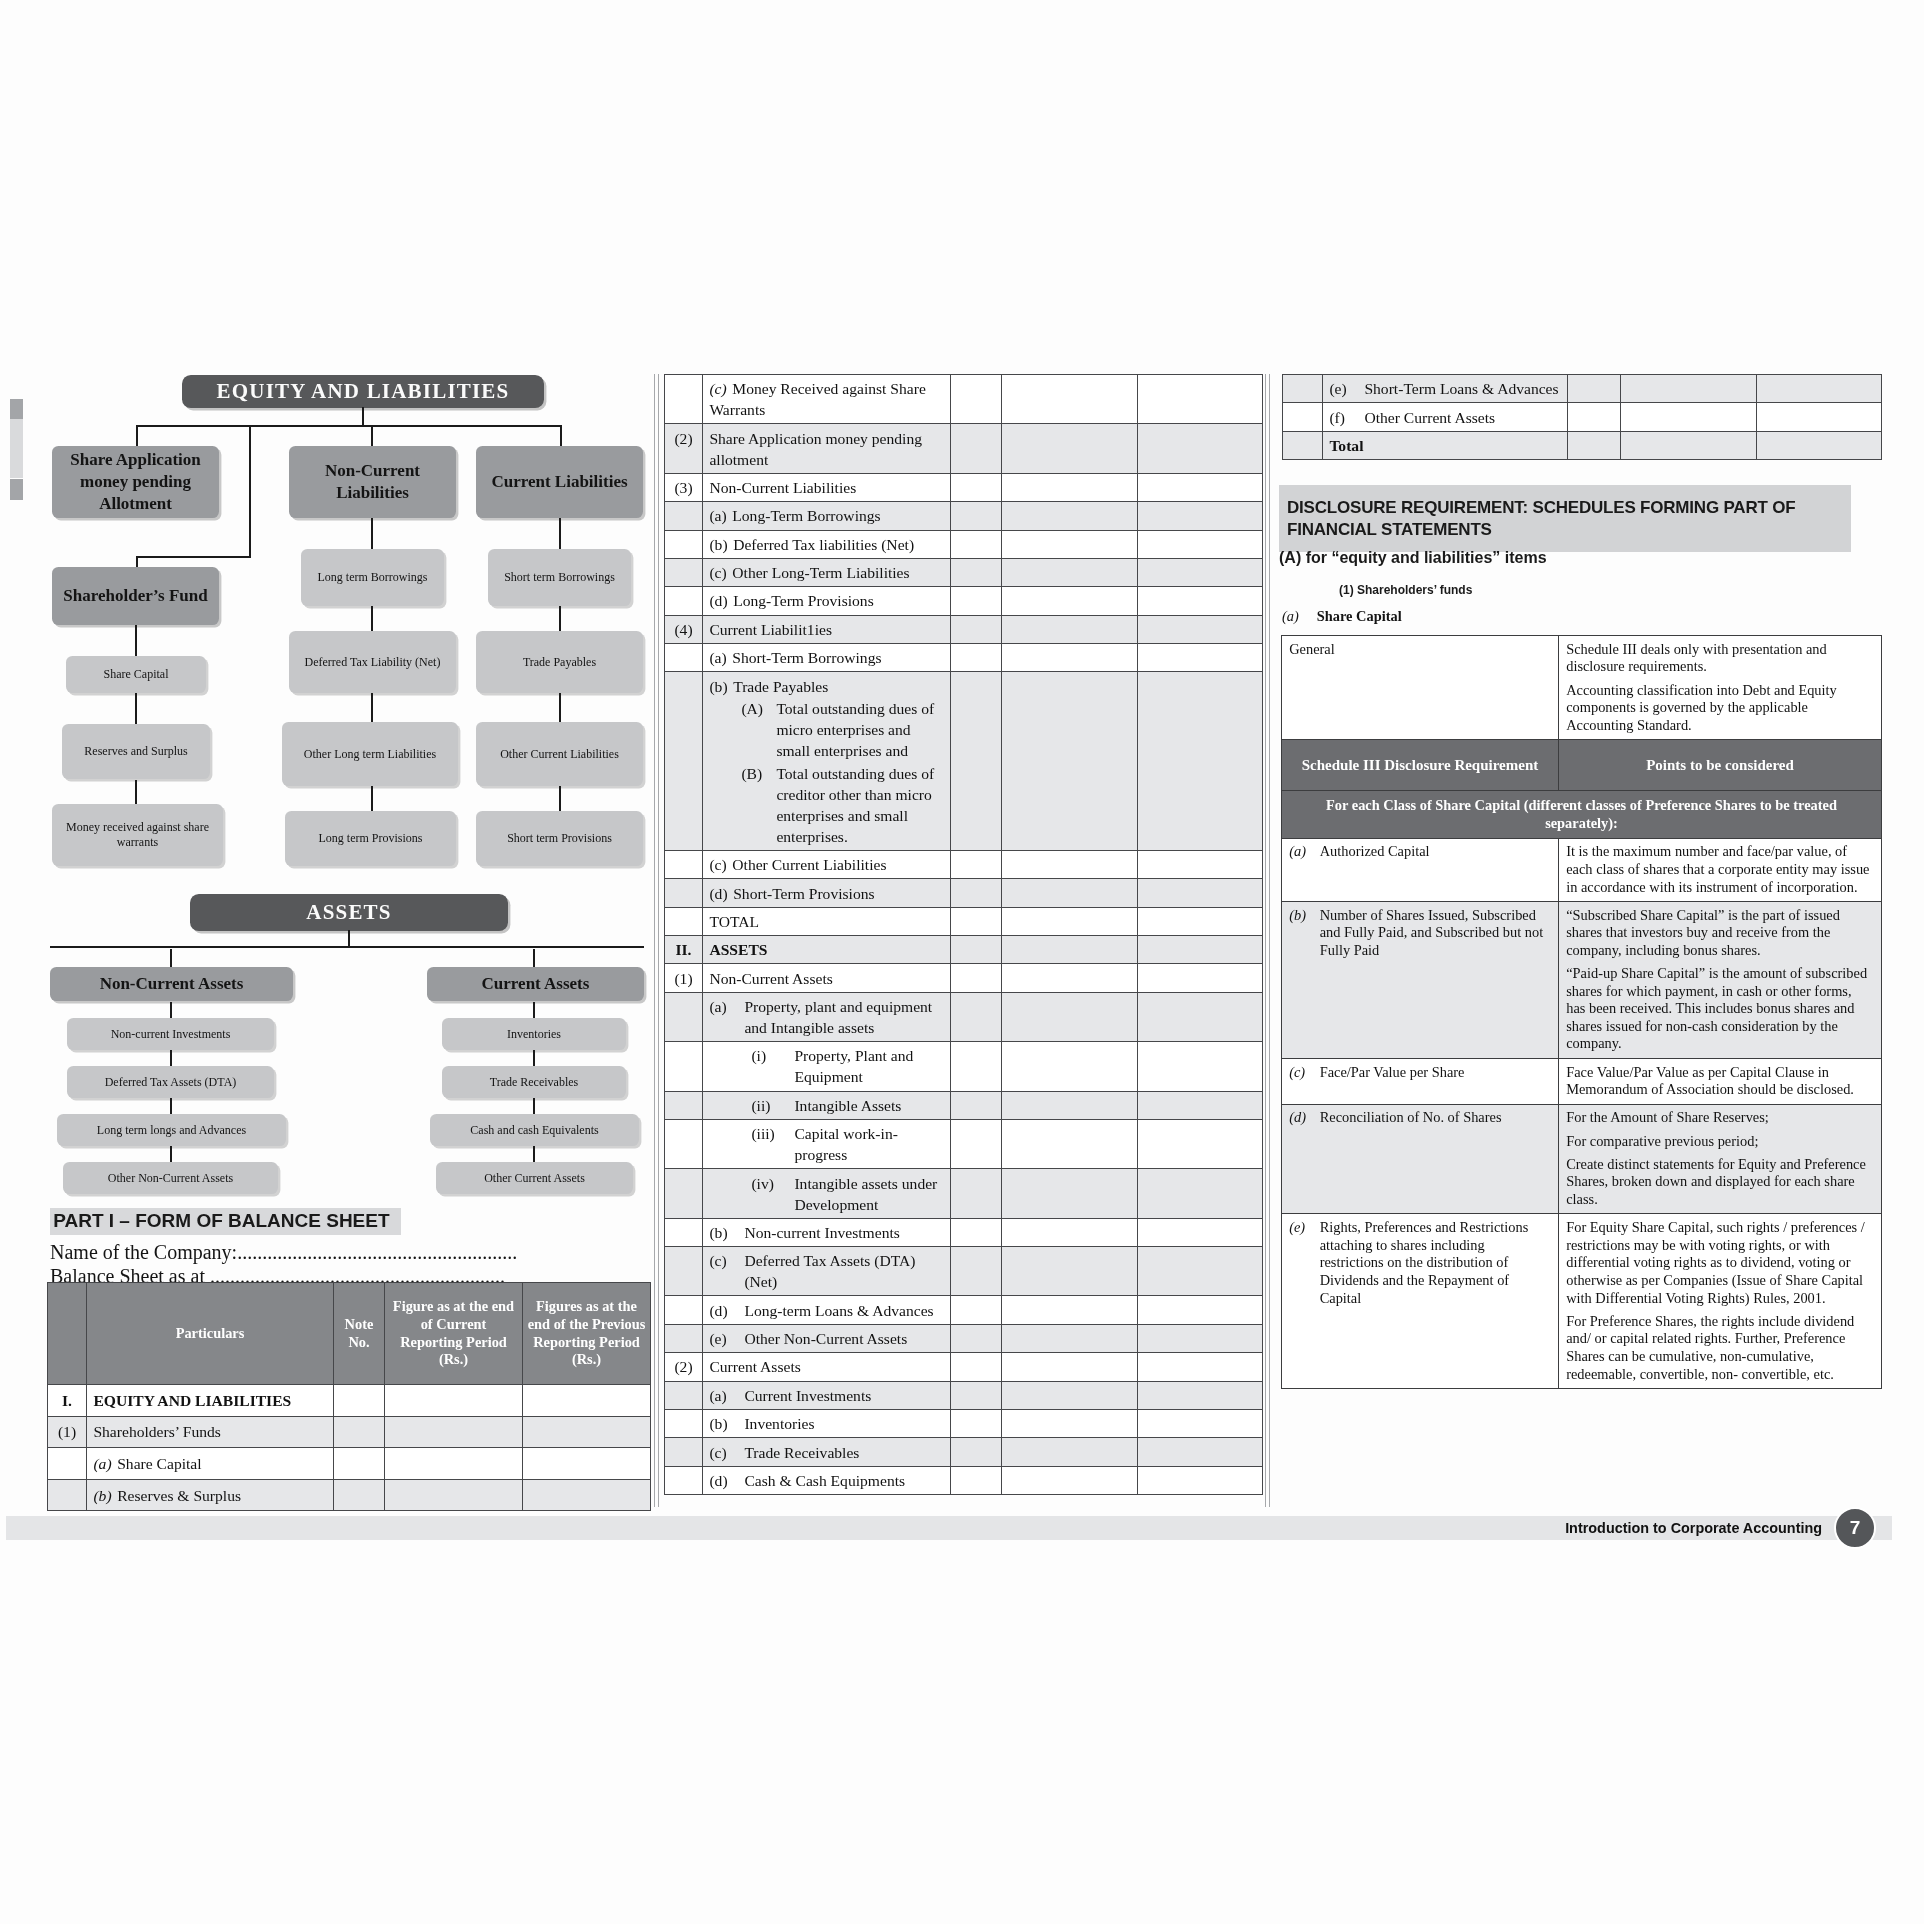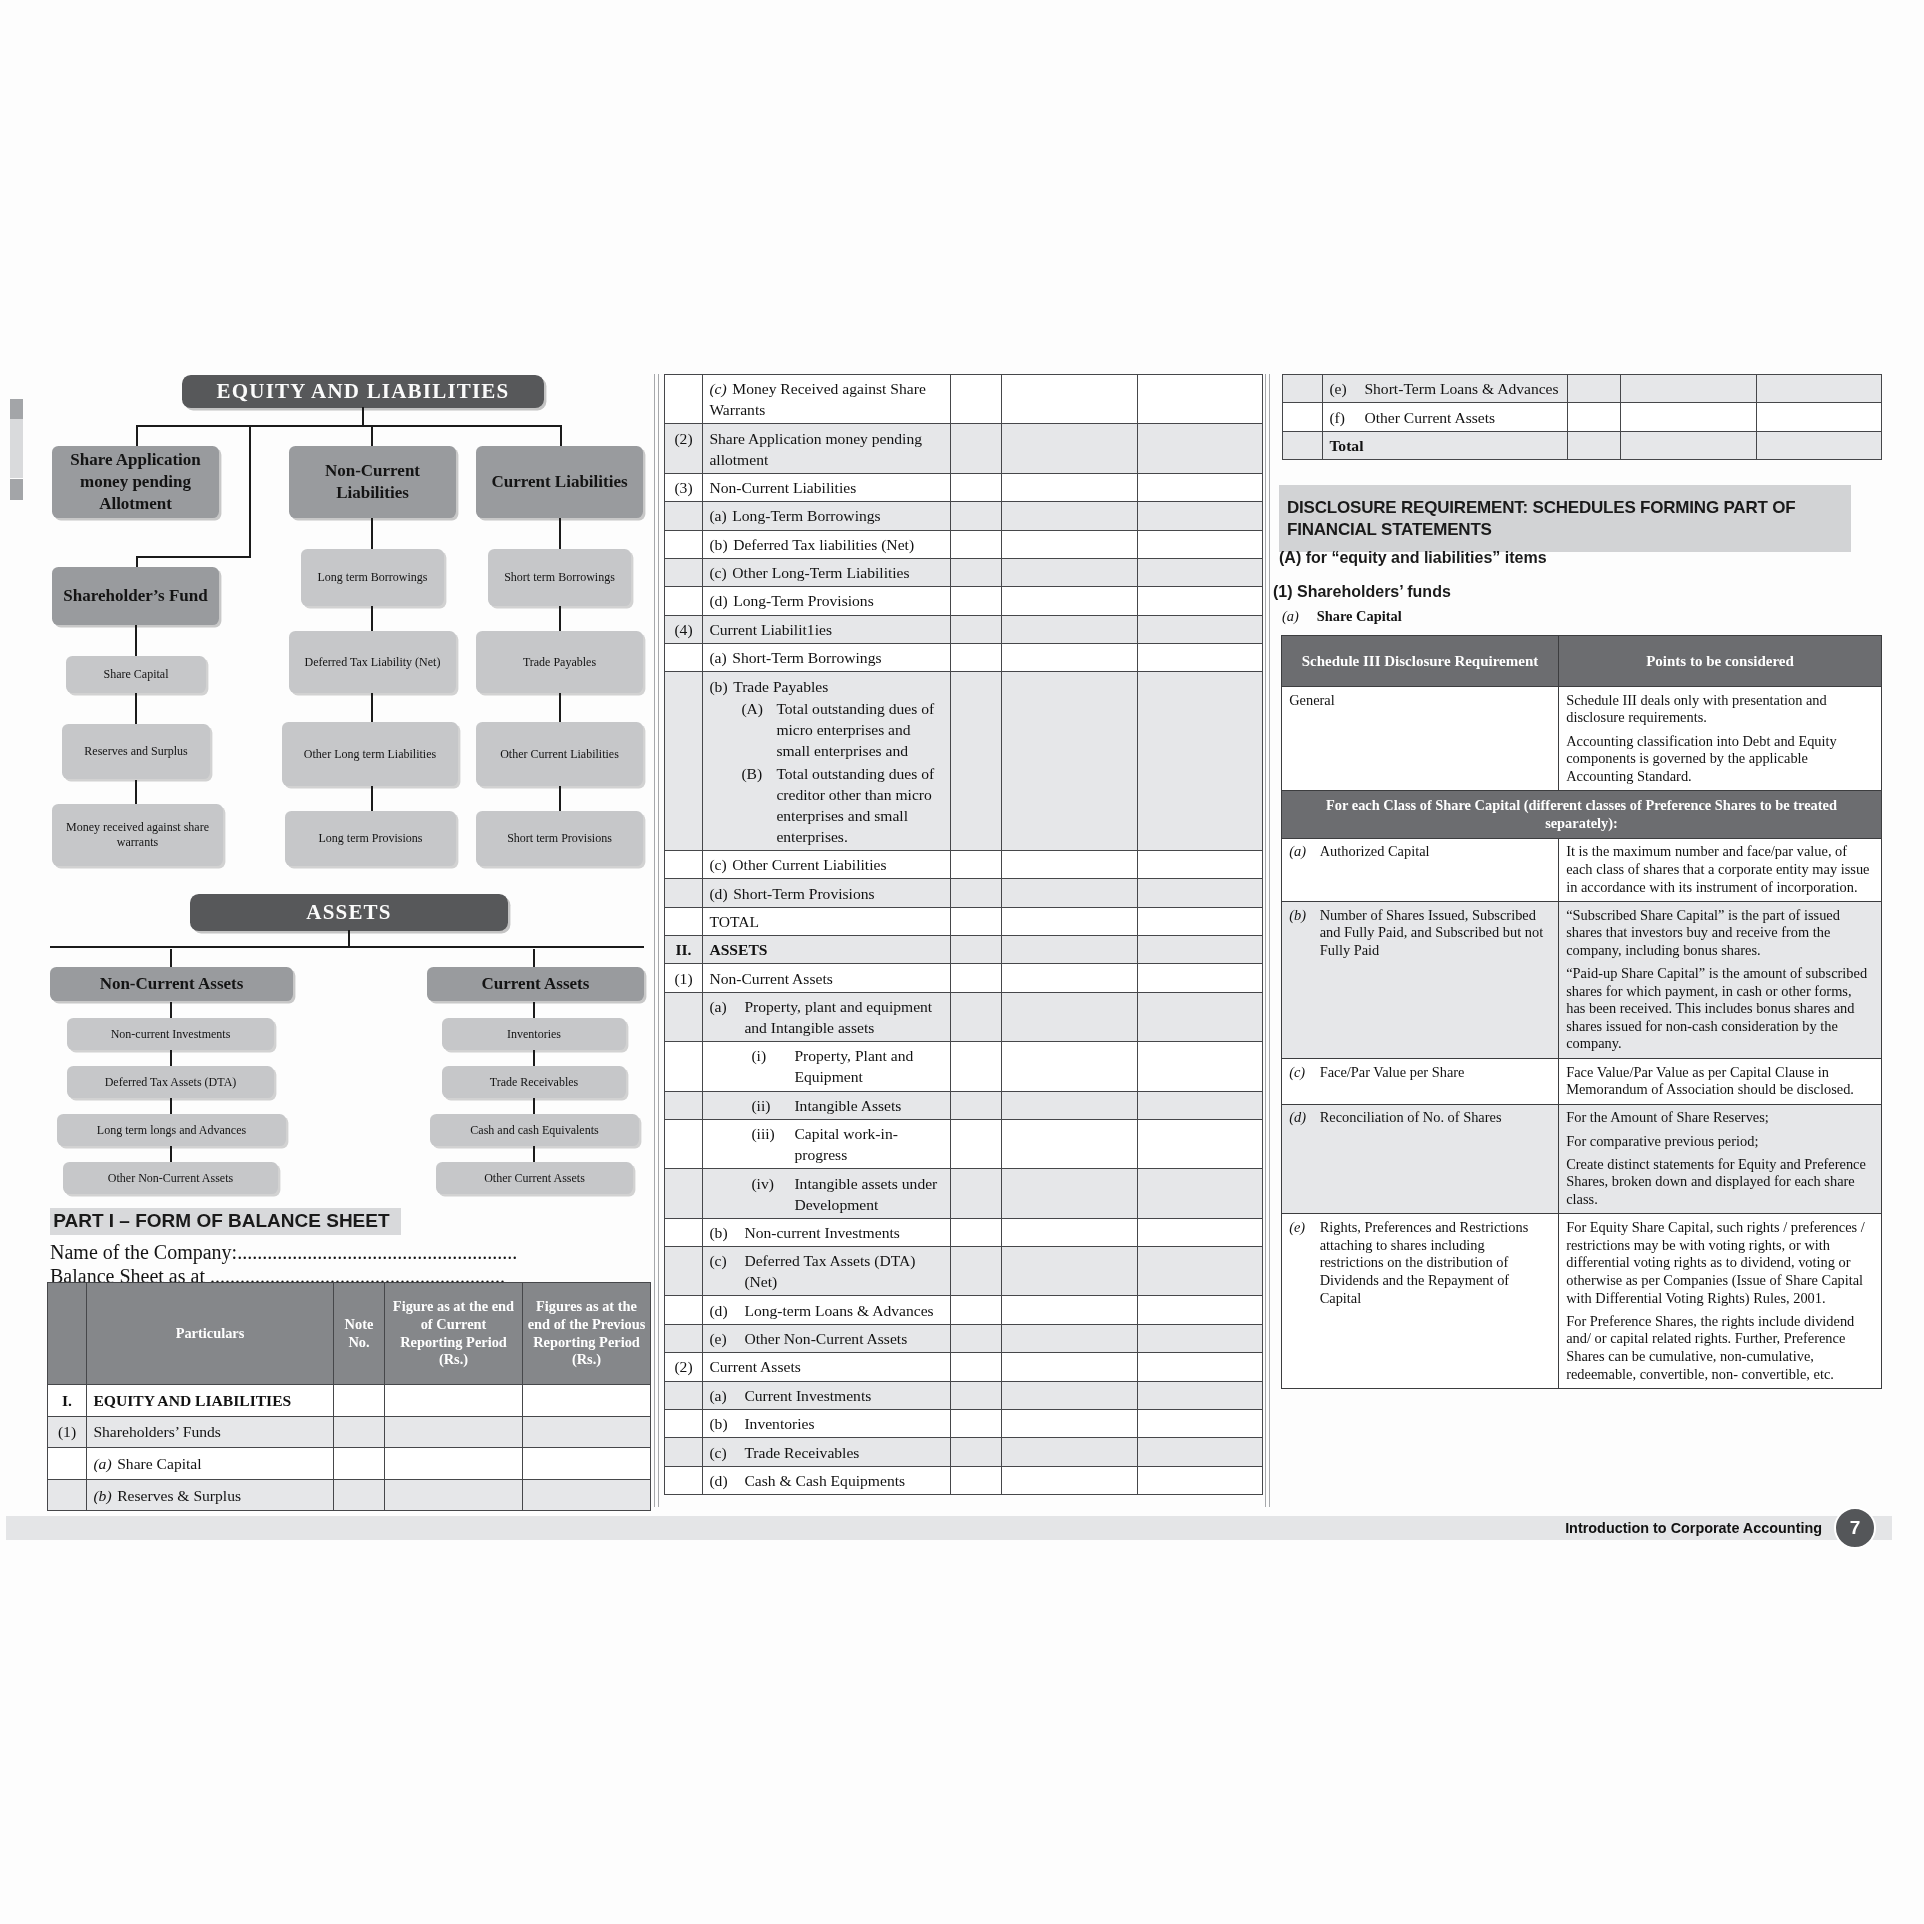--- a/index.html
+++ b/index.html
@@ -565,42 +565,42 @@
         <td></td>
         <td></td>
       </tr>
 </tbody>
   </table>
 
 <div class="hs" style="left:1279px;top:485px;width:556px;font-size:17px;line-height:21.7px;background:#d2d3d5;padding:12px 8px;white-space:normal;letter-spacing:-0.2px">
   <span>DISCLOSURE REQUIREMENT: SCHEDULES FORMING PART OF FINANCIAL STATEMENTS</span>
 </div>
 <div class="hs" style="left:1279px;top:549px;font-size:16px"><span>(A) for “equity and liabilities” items</span></div>
-<div class="hs" style="left:1273px;top:583px;font-size:16px"><span>(1) Shareholders’ funds</span></div>
+<div class="hs" style="left:1339px;top:583px;font-size:12px"><span>(1) Shareholders’ funds</span></div>
 <div class="abs" style="left:1282px;top:608px;font-size:14.4px">
   <span class="it">(a)</span>
   <span class="b" style="margin-left:14.4px">Share Capital</span>
 </div>
 
 <table class="bs" id="sched" style="left:1281px;top:635px;width:600px">
   <colgroup>
       <col style="width:277px">
       <col style="width:323px">
     </colgroup>
   <tbody>
-      <tr style="height:51px">
-    <th>Schedule III Disclosure Requirement</th>
-    <th>Points to be considered</th>
-  </tr>
-  <tr>
+      <tr>
     <td>General</td>
     <td class="rp">
       <p>Schedule III deals only with presentation and disclosure requirements.</p>
           <p>Accounting classification into Debt and Equity components is governed by the applicable Accounting Standard.</p>
     </td>
+  </tr>
+  <tr style="height:51px">
+    <th>Schedule III Disclosure Requirement</th>
+    <th>Points to be considered</th>
   </tr>
   <tr>
     <td class="band" colspan="2">For each Class of Share Capital (different classes of Preference Shares to be treated separately):</td>
   </tr>
   <tr>
     <td>
           <div class="lcell">
             <span class="lmk">(a)</span>
             <span>Authorized Capital</span>
           </div>

